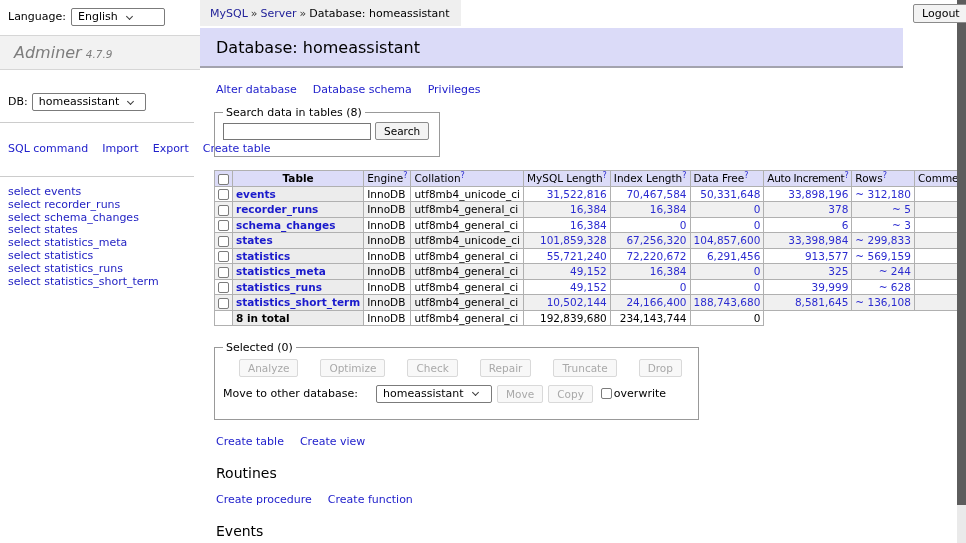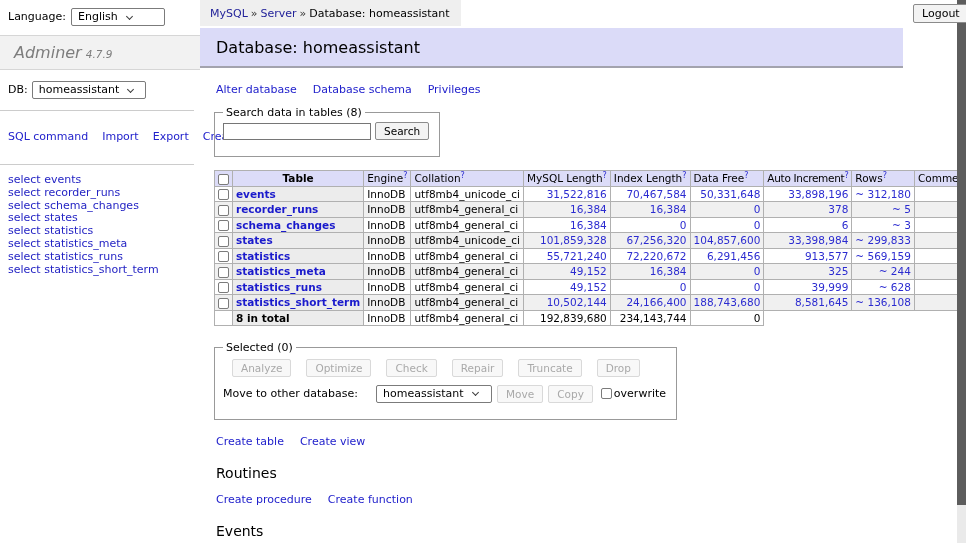--- a/index.html
+++ b/index.html
@@ -9,21 +9,21 @@
     background:#fff; color:#000;
     font-family:"DejaVu Sans", sans-serif; font-size:11px;
   }
   a { text-decoration:none; color:#2222cc; cursor:pointer;text-align:right; }
 
   
   #sidebar { position:absolute; left:0; top:0; width:200px; height:434px; background:#fff; }
   .lang-row { padding:8px 0 0 8px; white-space:nowrap; }
   .lang-row label { margin-right:5px; }
   h1 {
-    margin:9px 0 0 0; background:#f2f2f2;
+    margin:9px 0 12px 0; background:#f2f2f2;
     border-top:1px solid #d6d6d6; border-bottom:1px solid #d6d6d6;
     padding:7px 0 7px 14px; font-size:16px; font-weight:normal; font-style:italic; color:#7d7d7d;
   }
   h1 .ver { font-size:10.5px; margin-left:4px; }
   .db-row { padding:11px 0 11px 8px; }
   .db-row label { margin-right:4px; }
   .side-hr { border:none; border-top:1px solid #ccc; margin:0; width:194px; }
   .actions { padding:8px 0 9px 8px; line-height:14px; width:180px; }
   .actions a { margin-right:14px; white-space:nowrap; }
   .tables-list { list-style:none; margin:0; padding:9px 0 0 8px; }
@@ -68,21 +68,21 @@
   .content { padding-left:14px; }
   .links { margin:15px 0 0 2px; }
   .links a { margin-right:16px; }
   h3 { font-size:14px; font-weight:normal; margin:17px 0 0 2px; }
 
   fieldset { border:1px solid #999; margin:0; padding:3px 10px 16px 8px; display:inline-block; }
   legend { padding:0 3px; }
   .search-fs { margin-top:10px; }
   .search-fs .btn { margin-left:4px; }
   .selected-fs { margin-top:15px; min-width:398px; }
-  .sel-buttons .btn { margin:2px 6px 0 9px; }
+  .sel-buttons .btn { margin:2px 6px 0 16px; }
   .move-row { margin-top:8px; white-space:nowrap; }
   .move-row .mlabel { margin-right:18px; }
   .move-row .select { min-width:116px; }
   .move-row .btn { margin-left:5px; }
   .move-row .ovw { margin-left:8px; }
   .move-row .checkbox { margin-right:2px; }
 
   
   table { border-collapse:collapse; table-layout:fixed; margin-top:13px; font-size:10.5px; }
   th,td { border:1px solid #b0b0b0; padding:1px 3px; height:15px; white-space:nowrap; overflow:hidden; }
@@ -115,22 +115,22 @@
   <hr class="side-hr">
   <p class="actions">
     <a>SQL command</a><a>Import</a><a>Export</a><a>Create table</a>
   </p>
   <hr class="side-hr">
   <ul class="tables-list">
       <li><a>select events</a></li>
       <li><a>select recorder_runs</a></li>
       <li><a>select schema_changes</a></li>
       <li><a>select states</a></li>
+      <li><a>select statistics_meta</a></li>
       <li><a>select statistics</a></li>
-      <li><a>select statistics_meta</a></li>
       <li><a>select statistics_runs</a></li>
       <li><a>select statistics_short_term</a></li>
     </ul>
 </aside>
 
 <button id="logout-btn" class="btn">Logout</button>
 
 <div id="main">
   <span class="breadcrumb"><a>MySQL</a><span class="sep">»</span><a>Server</a><span class="sep">»</span><span>Database: homeassistant</span></span>
 

